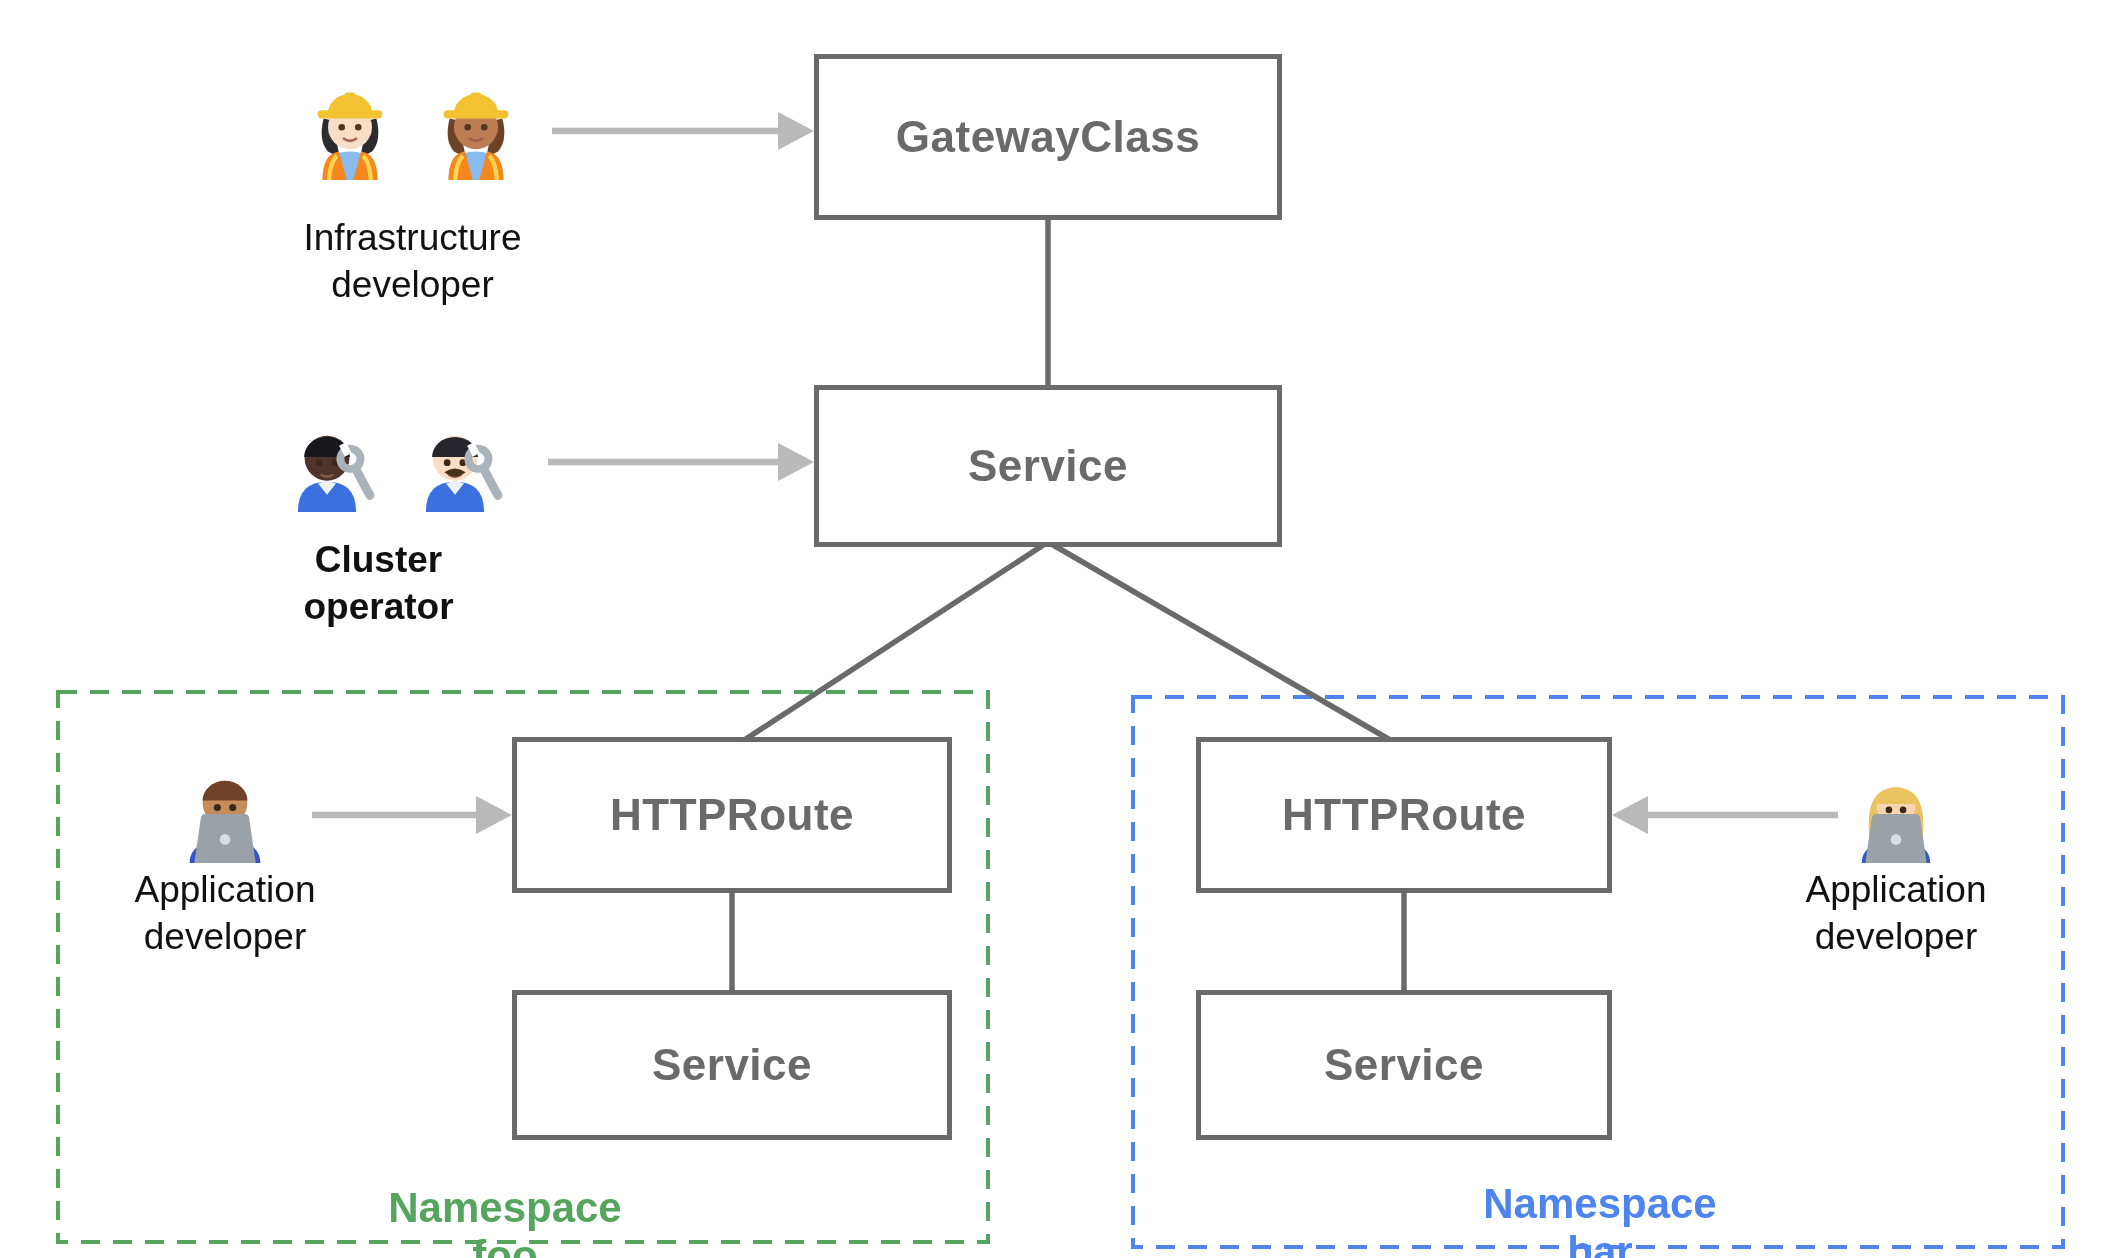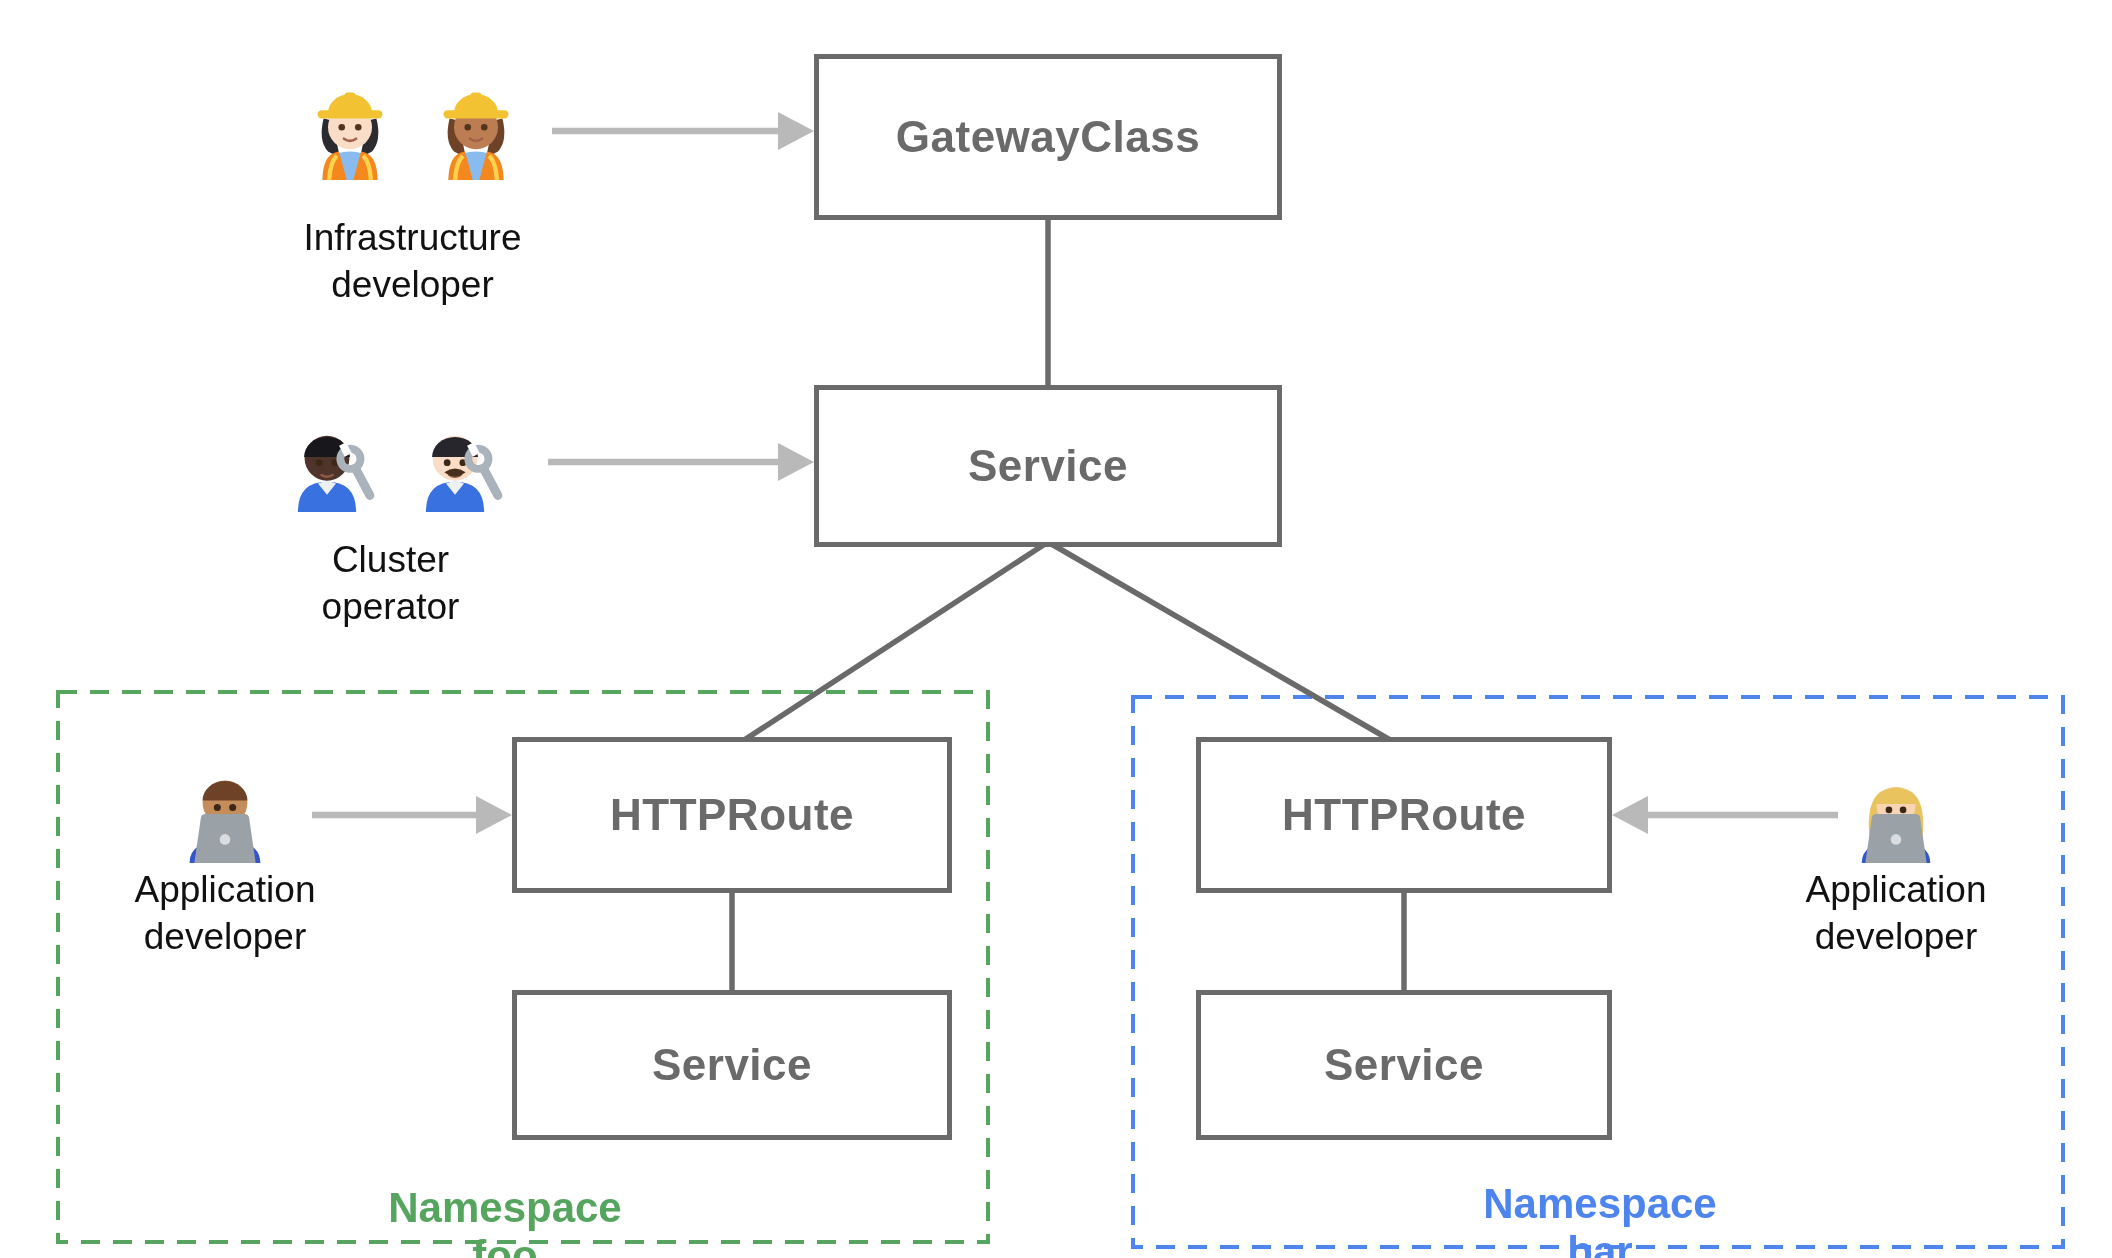--- a/index.html
+++ b/index.html
@@ -28,21 +28,21 @@
   #icon-devfoo{left:165px;top:745px;width:120px;}
   #icon-devfoo svg{width:118px;height:118px;}
   #icon-devbar{left:1836px;top:745px;width:120px;}
   #icon-devbar svg{width:118px;height:118px;}
 
   .persona-label{
     position:absolute;z-index:2;white-space:pre-line;text-align:center;
     font-size:37px;line-height:1.28;color:#111111;font-weight:normal;
   }
   #label-infra{left:240px;top:214px;width:345px;}
-  #label-cluster{left:218px;top:536px;width:345px;}
+  #label-cluster{left:206px;top:536px;width:345px;font-weight:bold;}
   #label-devfoo{left:75px;top:866px;width:300px;}
   #label-devbar{left:1746px;top:866px;width:300px;}
 
   .ns-label{position:absolute;z-index:2;font-weight:bold;font-size:42px;text-align:center;}
   #label-ns-foo{left:355px;top:1184px;width:300px;color:#56a55e;}
   #label-ns-bar{left:1450px;top:1180px;width:300px;color:#4e84ee;}
 
   .defs-holder{position:absolute;width:0;height:0;overflow:hidden;}
 </style>
 </head>

